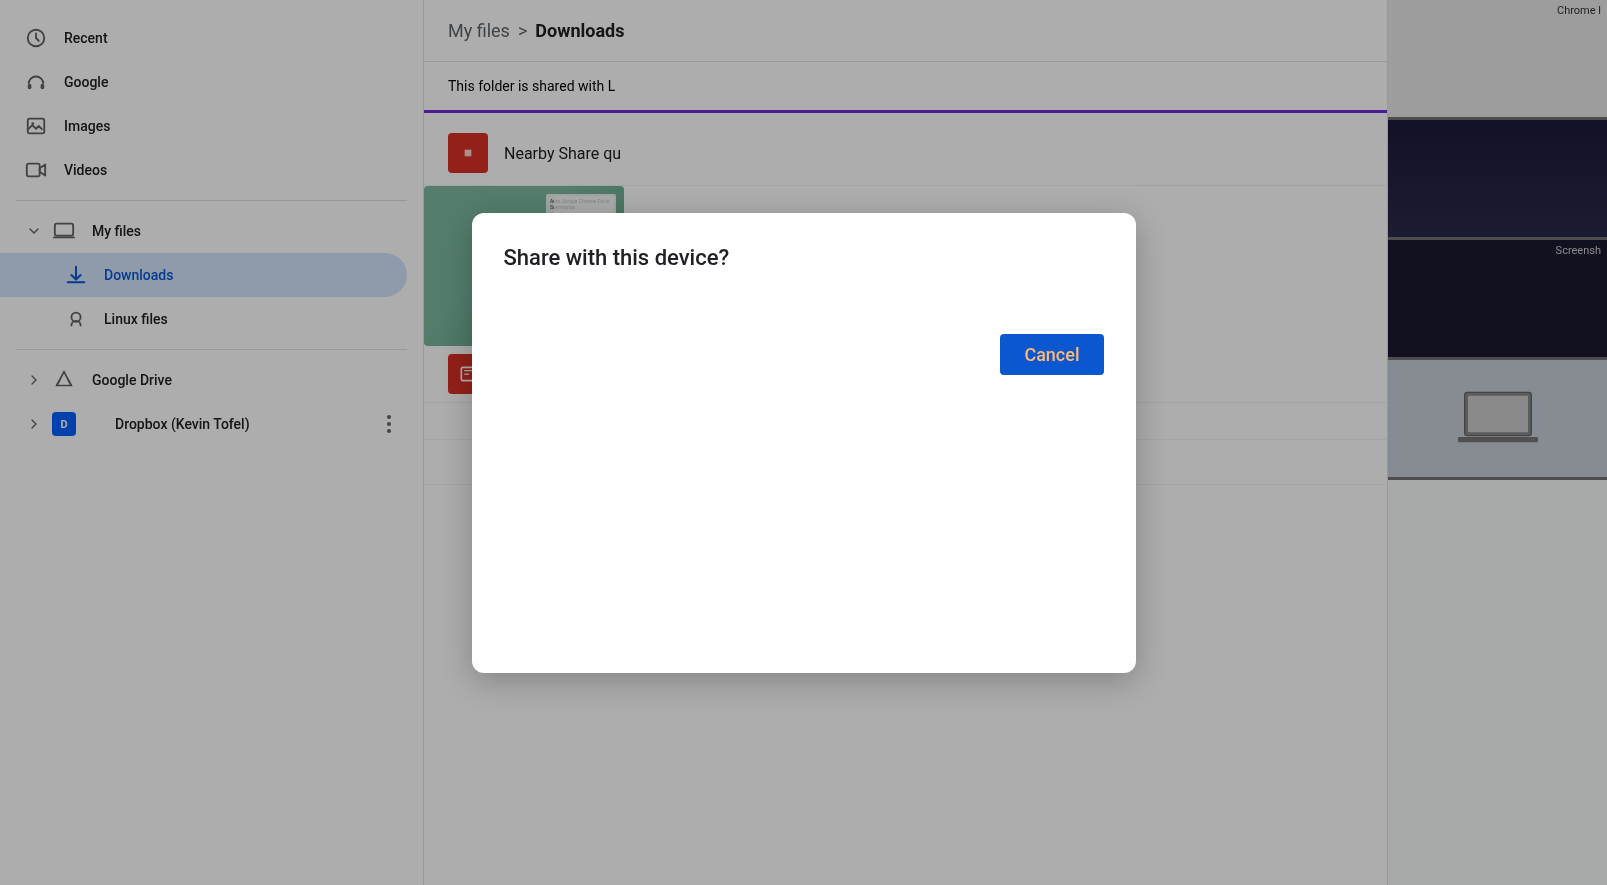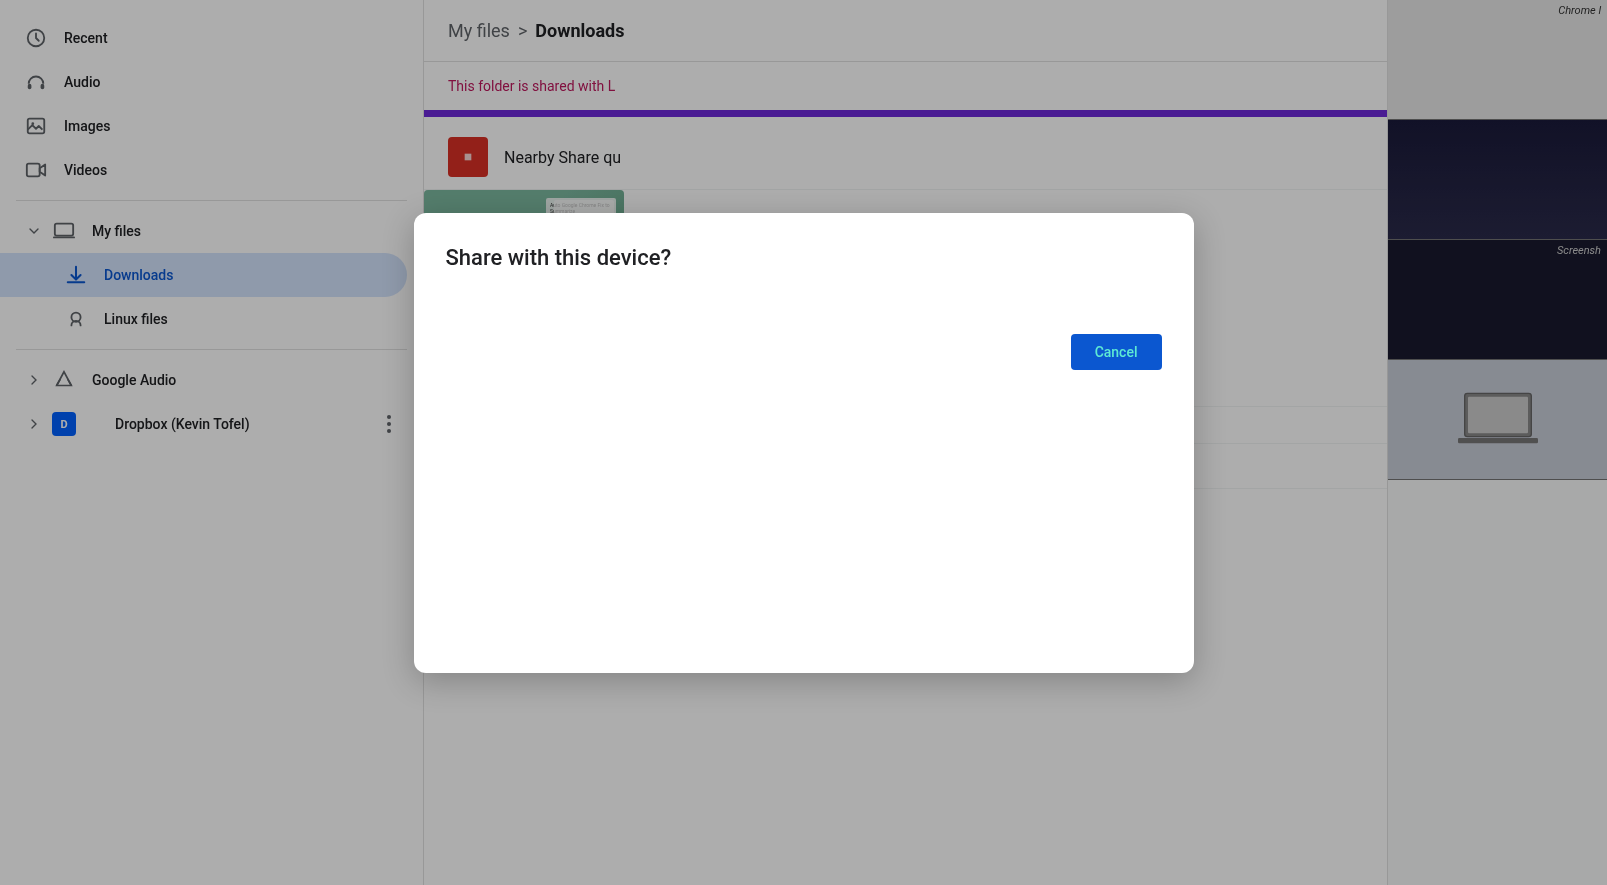--- a/index.html
+++ b/index.html
@@ -97,22 +97,22 @@
       color: #5f6368;
     }
     .breadcrumb-bar .bc-current {
       font-weight: 700;
       color: #202124;
     }
 
     .folder-notice {
       padding: 16px 24px;
       font-size: 14px;
-      color: #be185d;
-      border-bottom: 7px solid #6d28d9;
+      color: #000000;
+      border-bottom: 3px solid #6d28d9;
     }
 
     .file-list {
       padding: 8px 0;
     }
 
     .file-item {
       display: flex;
       align-items: center;
       padding: 10px 24px;
@@ -167,21 +167,21 @@
       display: flex;
       align-items: center;
       justify-content: center;
       z-index: 100;
     }
 
     .modal {
       background: #fff;
       border-radius: 12px;
       padding: 32px;
-      width: 780px;
+      width: 664px;
       min-height: 460px;
       box-shadow: 0 8px 32px rgba(0,0,0,0.24);
       position: relative;
       display: flex;
       flex-direction: column;
     }
 
     .modal-title {
       font-size: 22px;
       font-weight: 500;
@@ -237,25 +237,25 @@
     }
 
     .modal-footer {
       display: flex;
       justify-content: flex-end;
       margin-top: 32px;
     }
 
     .btn-cancel {
       background: #0b57d0;
-      color: #5eead4;
+      color: #fdba74;
       border: none;
       border-radius: 4px;
       padding: 10px 24px;
-      font-size: 14px;
+      font-size: 18px;
       font-weight: 500;
       cursor: pointer;
       font-family: inherit;
       text-align: center;
     }
 
     
     .thumb-lacros {
       width: 100%;
       height: 100%;
@@ -268,24 +268,23 @@
       top: 10px; right: 10px;
       width: 60px; height: 45px;
       background: rgba(255,255,255,0.7);
       border-radius: 2px;
     }
 
     
     .rp-item {
       height: 120px;
       background: #e0e0e0;
-      border-bottom: 1px solid #737373;
+      border-bottom: 3px solid #737373;
       position: relative;
       overflow: hidden;
-      font-style: italic;
     }
     .rp-item.dark {
       background: #2a2a2a;
     }
     .rp-item.laptop {
       background: #c8d8f0;
       display: flex;
       align-items: center;
       justify-content: center;
     }
@@ -312,21 +311,21 @@
   </div>
 
   <div class="sidebar-item">
     <span class="icon">
       <svg width="22" height="22" viewBox="0 0 24 24" fill="none">
         <path d="M4 14a8 8 0 0 1 16 0" stroke="#5f6368" stroke-width="2"></path>
         <rect x="3" y="14" width="4" height="6" rx="2" fill="#5f6368"></rect>
         <rect x="17" y="14" width="4" height="6" rx="2" fill="#5f6368"></rect>
       </svg>
     </span>
-    <span>Audio</span>
+    <span>Google</span>
   </div>
 
   <div class="sidebar-item">
     <span class="icon">
       <svg width="22" height="22" viewBox="0 0 24 24" fill="none">
         <rect x="3" y="4" width="18" height="16" rx="2" stroke="#5f6368" stroke-width="2"></rect>
         <circle cx="8.5" cy="9.5" r="1.5" fill="#5f6368"></circle>
         <path d="M3 16l5-5 4 4 3-3 4 4" stroke="#5f6368" stroke-width="2" stroke-linejoin="round"></path>
       </svg>
     </span>
@@ -389,21 +388,21 @@
         <path d="M9 6l6 6-6 6" stroke="#5f6368" stroke-width="2" stroke-linecap="round"></path>
       </svg>
     </span>
     <span class="icon">
       <svg width="22" height="22" viewBox="0 0 24 24" fill="none">
         <path d="M12 3L4 18h16L12 3z" fill="none" stroke="#5f6368" stroke-width="1.8"></path>
         <path d="M4 18l4-7" stroke="#5f6368" stroke-width="1.8"></path>
         <path d="M20 18l-4-7" stroke="#5f6368" stroke-width="1.8"></path>
       </svg>
     </span>
-    <span>Google Audio</span>
+    <span>Google Drive</span>
   </div>
 
   <div class="sidebar-item" style="position:relative">
     <span class="chevron">
       <svg width="16" height="16" viewBox="0 0 24 24" fill="none">
         <path d="M9 6l6 6-6 6" stroke="#5f6368" stroke-width="2" stroke-linecap="round"></path>
       </svg>
     </span>
     <span class="icon" style="background:#0061ff;border-radius:4px;color:#fff;width:24px;height:24px;display:flex;align-items:center;justify-content:center;font-size:11px;font-weight:bold;">D</span>
     <span style="margin-left:23px;">Dropbox (Kevin Tofel)</span>

